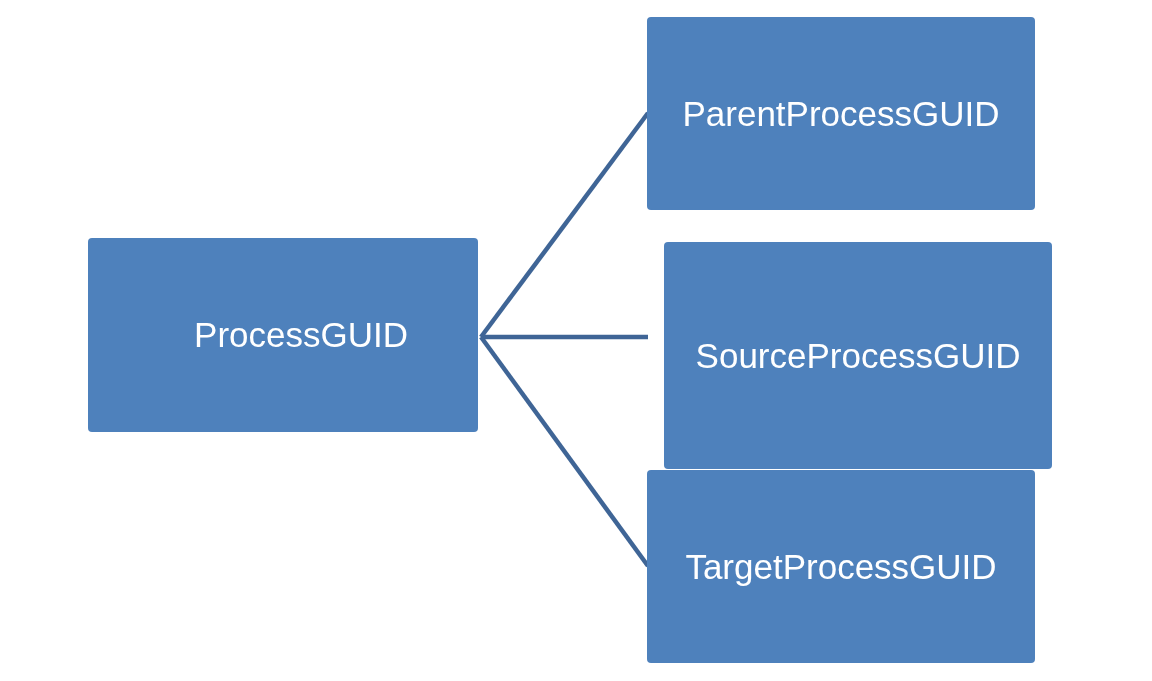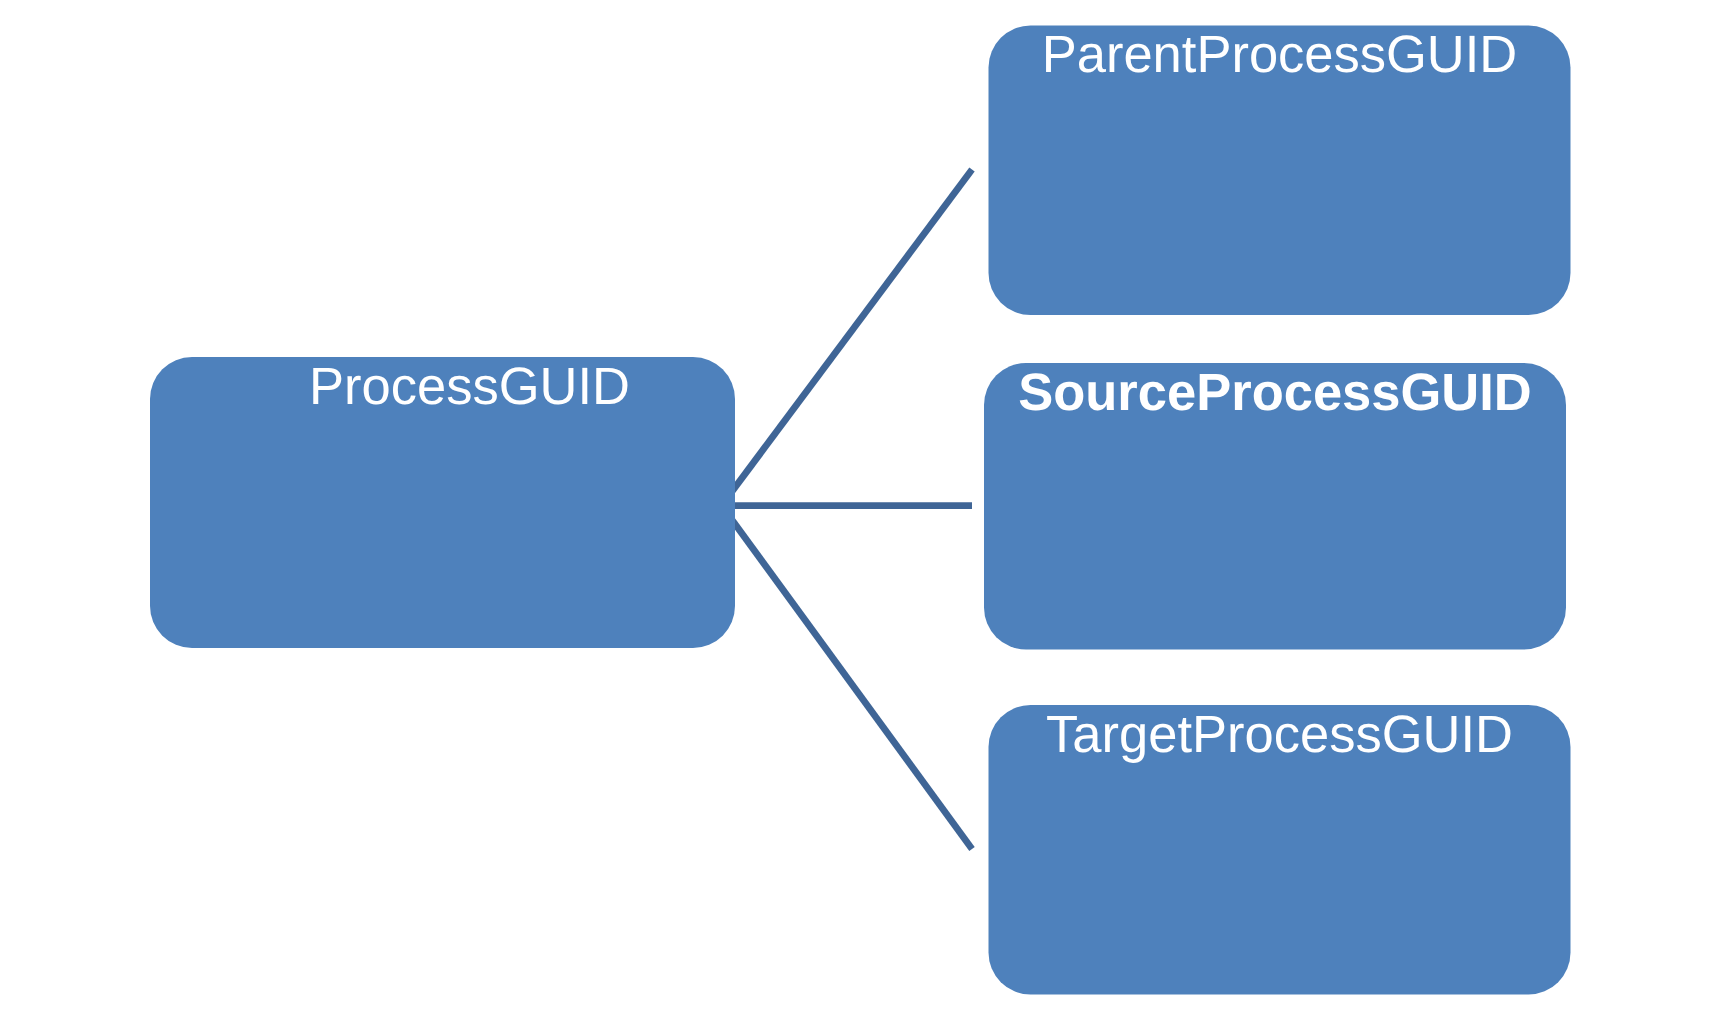--- a/index.html
+++ b/index.html
@@ -25,34 +25,33 @@
     height: 681px;
     pointer-events: none;
   }
   .connectors line {
     stroke: var(--connector-color, #3f6596);
     stroke-width: 4.5;
   }
   .node {
     position: absolute;
     background: var(--node-fill, #4e81bc);
-    border-radius: 28px;
+    border-radius: 4px;
     color: var(--node-text, #ffffff);
     display: flex;
-    align-items: flex-start;
+    align-items: center;
     justify-content: center;
     font-size: 35px;
     letter-spacing: 0px;
     text-align: center;
     box-sizing: border-box;
-    margin-left: 12px;
   }
   .node-root   { left: 88px;  top: 238px; width: 390px; height: 194px; padding-left: 36px; }
   .node-child1 { left: 647px; top: 17px;  width: 388px; height: 193px; }
-  .node-child2 { left: 644px; top: 242px; width: 388px; height: 191px; font-weight: bold; }
+  .node-child2 { left: 664px; top: 242px; width: 388px; height: 227px; }
   .node-child3 { left: 647px; top: 470px; width: 388px; height: 193px; }
 </style>
 </head>
 <body>
 
 <div class="canvas">
 
   <svg class="connectors" viewBox="0 0 1152 681" xmlns="http://www.w3.org/2000/svg">
     <line x1="481" y1="337" x2="648" y2="113"></line>
     <line x1="481" y1="337" x2="648" y2="337"></line>

